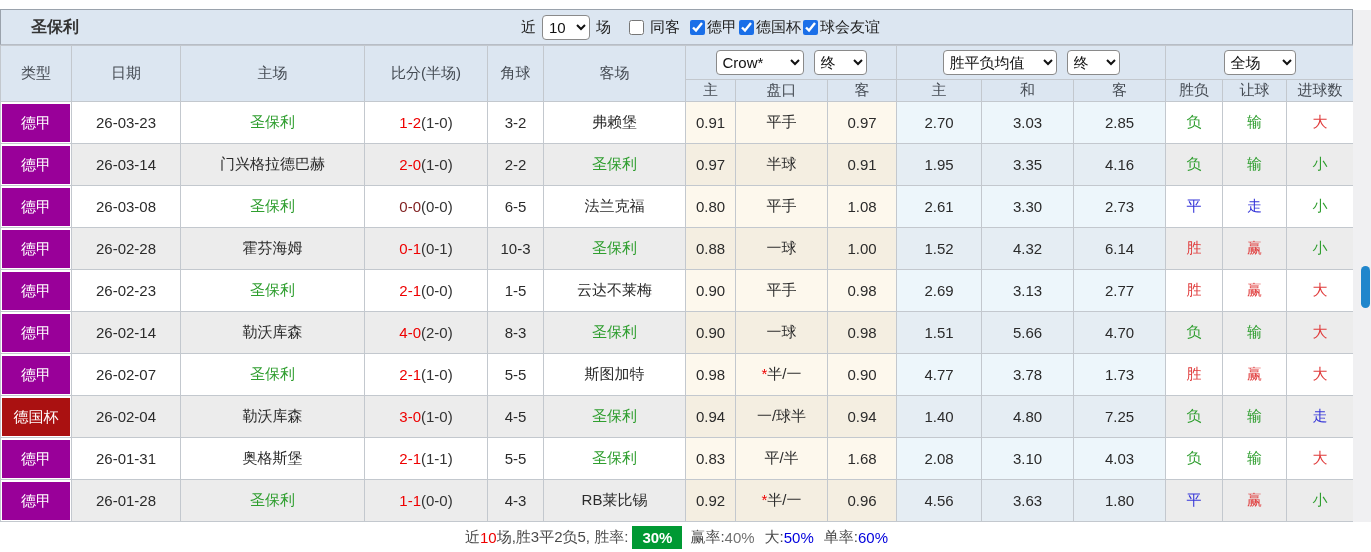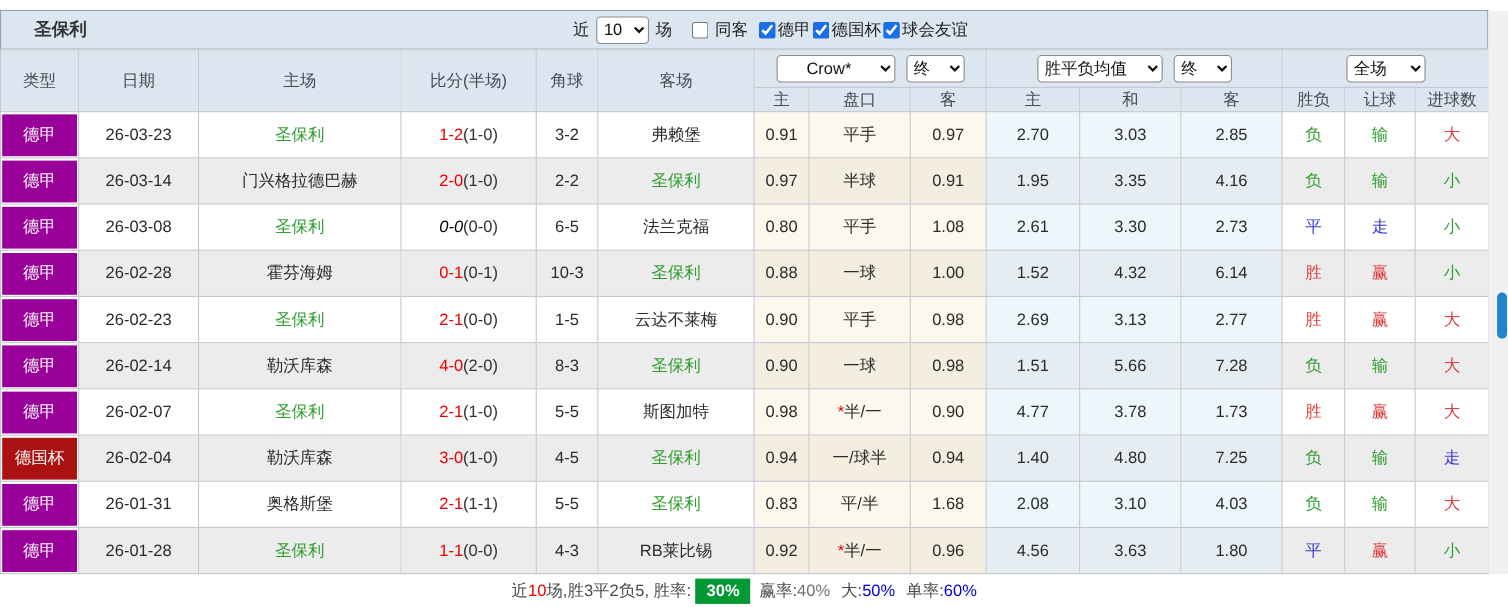--- a/index.html
+++ b/index.html
@@ -110,21 +110,21 @@
     </colgroup>
     <thead>
       <tr>
         <th rowspan="2">类型</th>
         <th rowspan="2">日期</th>
         <th rowspan="2">主场</th>
         <th rowspan="2">比分(半场)</th>
         <th rowspan="2">角球</th>
         <th rowspan="2">客场</th>
         <th colspan="3" class="ctrl-cell">
-          <select style="width:108px;text-align:center;">
+          <select style="width:88px;">
             <option>Crow*</option>
           </select><select style="width:53px;">
             <option>终</option>
           </select>
         </th>
         <th colspan="3" class="ctrl-cell">
           <select style="width:114px;">
             <option>胜平负均值</option>
           </select><select style="width:53px;">
             <option>终</option>
@@ -186,21 +186,21 @@
     <td style="color: rgb(47, 158, 47);">负</td>
     <td style="color: rgb(47, 158, 47);">输</td>
     <td style="color: rgb(47, 158, 47);">小</td>
   </tr>
         <tr>
     <td class="cell-type">
             <div class="league-badge" style="background: rgb(153, 0, 153);">德甲</div>
           </td>
     <td>26-03-08</td>
     <td><span style="color: rgb(47, 158, 47);">圣保利</span></td>
-    <td><span class="score-full" style="color: #000000; font-style: italic;">0-0</span><span class="score-half">(0-0)</span></td>
+    <td><span class="score-full" style="color: #7f1d1d;">0-0</span><span class="score-half">(0-0)</span></td>
     <td>6-5</td>
     <td><span>法兰克福</span></td>
     <td class="ah">0.80</td>
     <td class="ah"><span class="star"></span><span>平手</span></td>
     <td class="ah">1.08</td>
     <td class="eu">2.61</td>
     <td class="eu">3.30</td>
     <td class="eu">2.73</td>
     <td style="color: rgb(52, 52, 216);">平</td>
     <td style="color: rgb(52, 52, 216);">走</td>
@@ -251,21 +251,21 @@
     <td>26-02-14</td>
     <td><span>勒沃库森</span></td>
     <td><span class="score-full" style="color: rgb(238, 0, 0);">4-0</span><span class="score-half">(2-0)</span></td>
     <td>8-3</td>
     <td><span style="color: rgb(47, 158, 47);">圣保利</span></td>
     <td class="ah">0.90</td>
     <td class="ah"><span class="star"></span><span>一球</span></td>
     <td class="ah">0.98</td>
     <td class="eu">1.51</td>
     <td class="eu">5.66</td>
-    <td class="eu">7.28</td>
+    <td class="eu">4.70</td>
     <td style="color: rgb(47, 158, 47);">负</td>
     <td style="color: rgb(47, 158, 47);">输</td>
     <td style="color: rgb(224, 60, 60);">大</td>
   </tr>
         <tr>
     <td class="cell-type">
             <div class="league-badge" style="background: rgb(153, 0, 153);">德甲</div>
           </td>
     <td>26-02-07</td>
     <td><span style="color: rgb(47, 158, 47);">圣保利</span></td>

